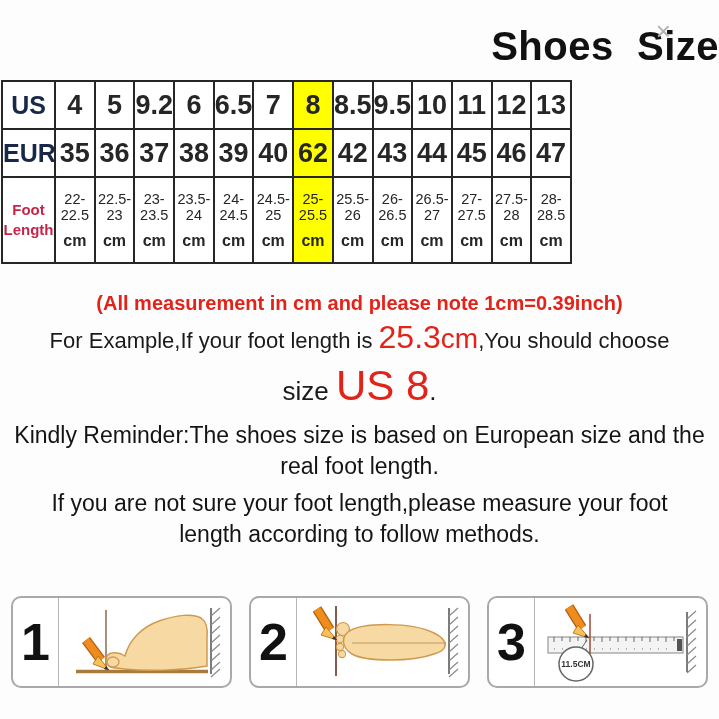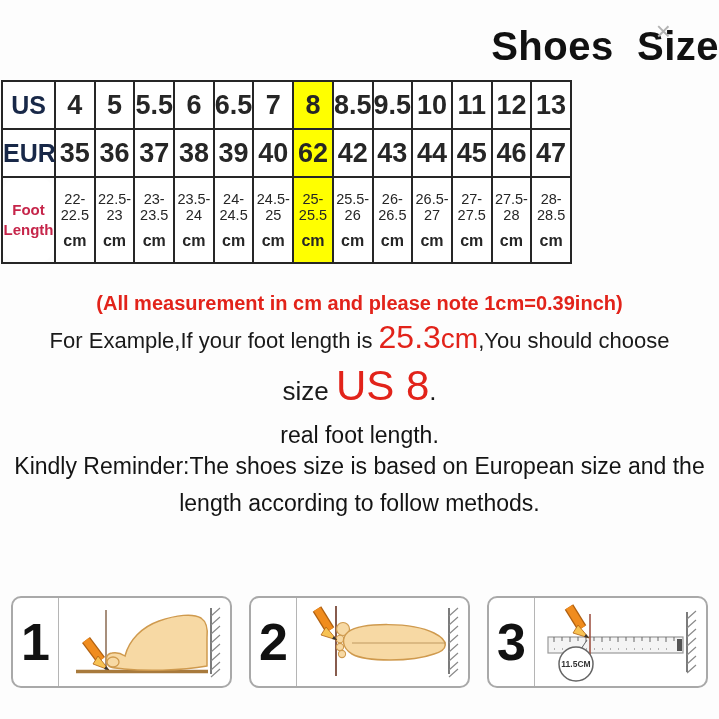--- a/index.html
+++ b/index.html
@@ -156,21 +156,21 @@
       <col>
       <col>
       <col>
       <col>
   </colgroup>
   <tbody>
       <tr class="num-row">
     <th class="rowhead">US</th>
     <td>4</td>
     <td>5</td>
-    <td>5.5</td>
+    <td>9.2</td>
     <td>6</td>
     <td>6.5</td>
     <td>7</td>
     <td class="hl">8</td>
     <td>8.5</td>
     <td>9.5</td>
     <td>10</td>
     <td>11</td>
     <td>12</td>
     <td>13</td>
@@ -256,25 +256,26 @@
 
 <div class="example-line">
   <span>For Example,If your foot length is </span><span class="big-red">25.3</span><span class="med-red">cm</span><span>,You should choose</span>
 </div>
 
 <div class="size-line">
   <span>size </span><span class="big-red">US 8</span><span>.</span>
 </div>
 
 <div class="para">
+  <span>Kindly Reminder:The shoes size is based on European size and the</span>
   <span>real foot length.</span>
-  <span>Kindly Reminder:The shoes size is based on European size and the</span>
 </div>
 
 <div class="para second">
+  <span>If you are not sure your foot length,please measure your foot</span>
   <span>length according to follow methods.</span>
 </div>
 
 <div class="steps">
 
   <div class="step-card">
     <div class="step-num">1</div>
     <div class="step-art">
       <svg viewBox="0 0 165 88">
         <g>

